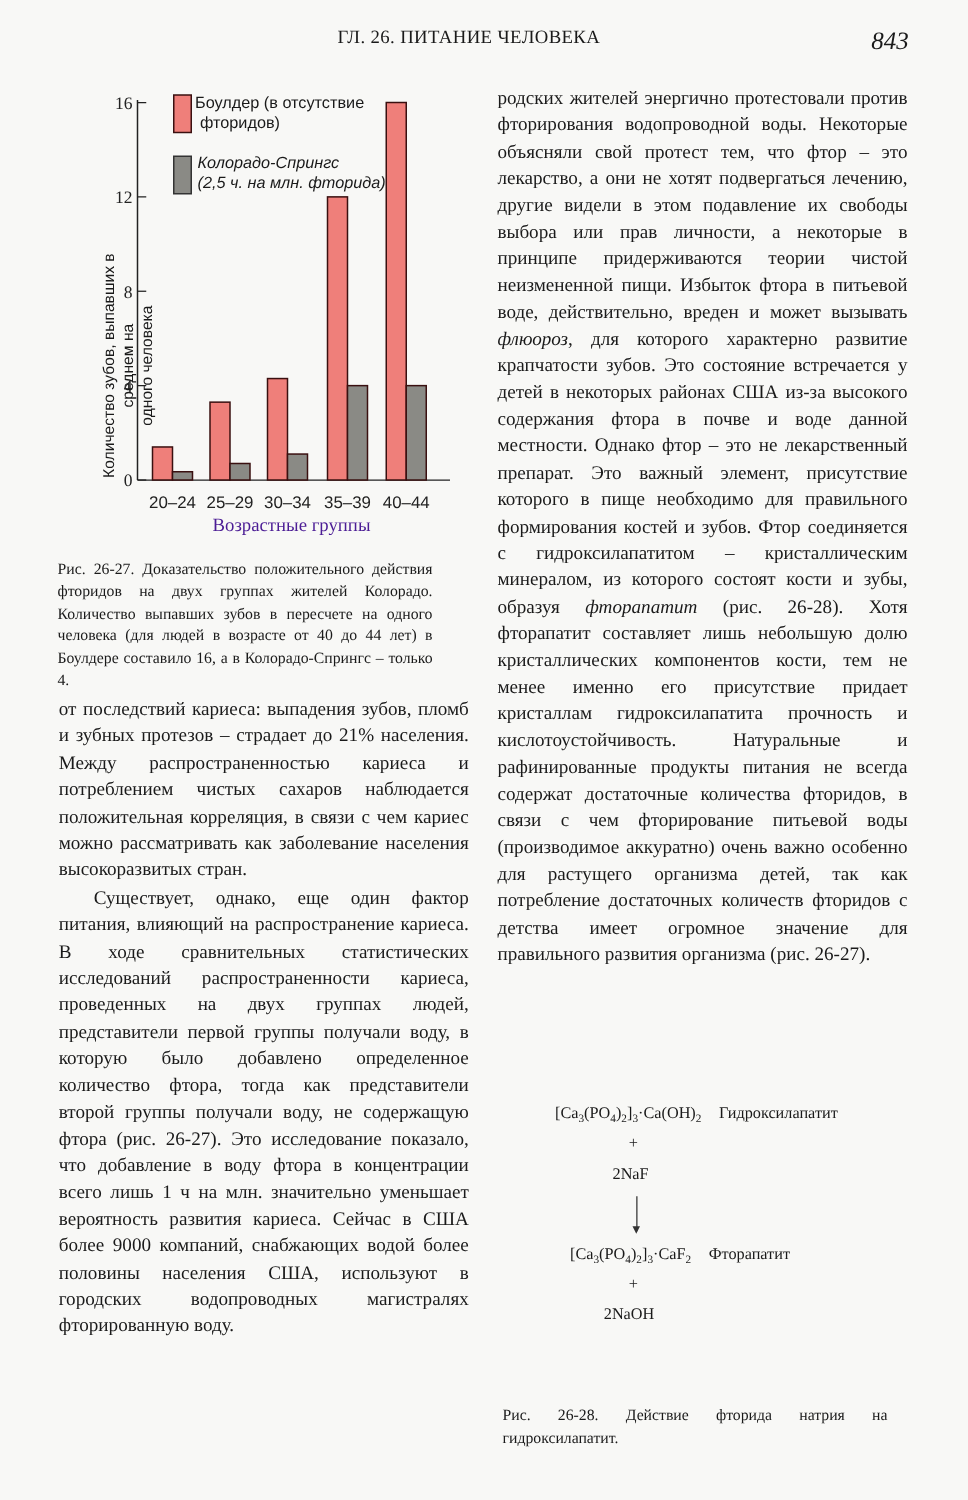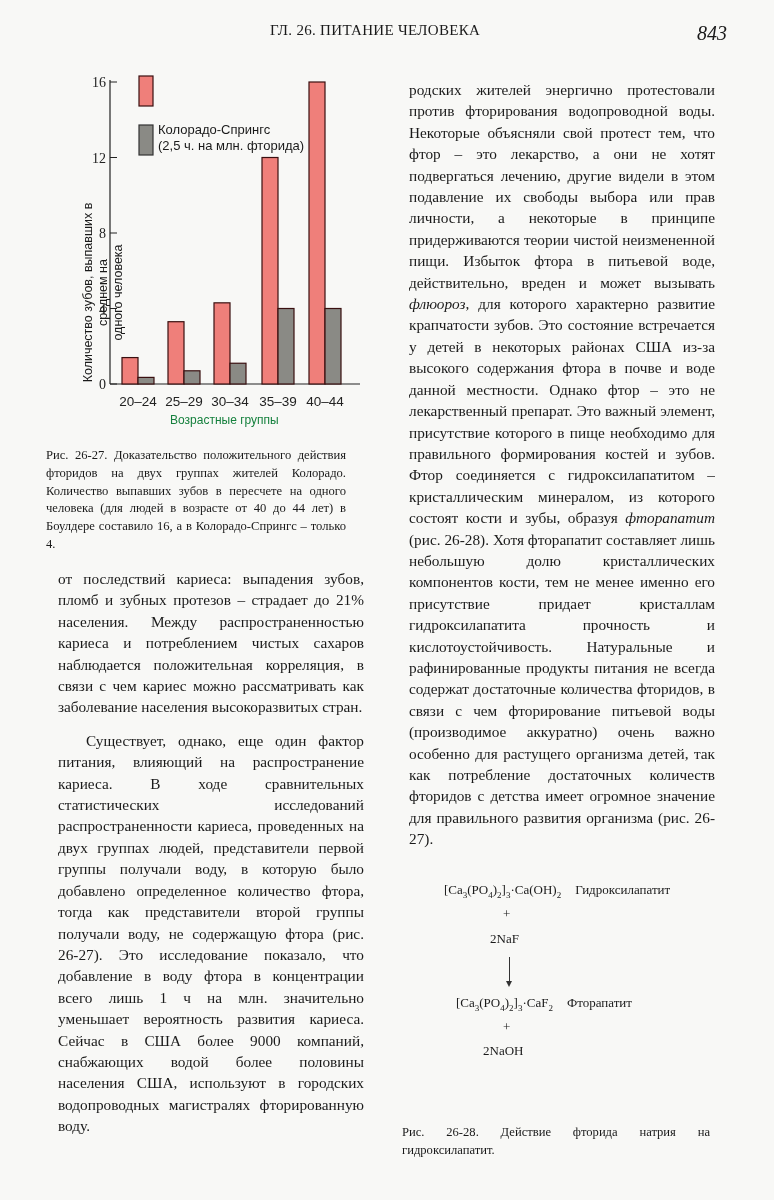--- a/index.html
+++ b/index.html
@@ -5,36 +5,36 @@
   html, body { margin: 0; padding: 0; }
   body {
     width: 774px; height: 1200px; background: #f8f8f6; color: #1a1a1a;
     font-family: "Liberation Serif", "DejaVu Serif", serif;
     position: relative; overflow: hidden;
   }
   .header-title { position: absolute; left: 270px; top: 22px; font-size: 15px; letter-spacing: 0.3px; }
   .page-number { position: absolute; left: 697px; top: 22px; font-size: 20px; font-style: italic; }
 
   .col { position: absolute; font-size: 15.3px; line-height: 21.4px; text-align: justify; }
-  .col p { margin: 12px; }
+  .col p { margin: 1px; }
   .col p.indent { text-indent: 28px; }
   .col-left { left: 46px; top: 556px; width: 330px; }
   .col-right { left: 397px; top: 67px; width: 330px; }
 
   .caption { position: absolute; font-size: 12.6px; line-height: 17.8px; text-align: justify; font-family: "Liberation Serif", serif; }
   .fig1-caption { left: 46px; top: 447px; width: 300px; }
   .fig2-caption { left: 402px; top: 1124px; width: 308px; }
 
   .chart { position: absolute; left: 60px; top: 70px; width: 320px; height: 370px; }
   .chart svg { position: absolute; left: 0; top: 0; }
   .ylabel { position: absolute; left: -72px; top: 200px; width: 230px; transform: rotate(-90deg); transform-origin: center; text-align: center; font-family: "Liberation Sans", sans-serif; font-size: 12.5px; line-height: 15px; }
-  .xlabel { position: absolute; left: 110px; top: 343px; font-family: Liberation Sans, sans-serif; font-size: 12px; color: #15803d; }
+  .xlabel { position: absolute; left: 110px; top: 343px; font-family: Liberation Serif, serif; font-size: 15px; color: #4c1d95; }
   .legend-text { position: absolute; font-family: "Liberation Sans", sans-serif; font-size: 13px; line-height: 16px; }
   .legend-1 { left: 96px; top: 4px; }
-  .legend-2 { left: 98px; top: 52px; }
+  .legend-2 { left: 98px; top: 52px; font-style: italic; }
 
   .eq { position: absolute; font-size: 13px; font-family: "Liberation Serif", serif; }
   .eq sub { font-size: 9px; }
   .eq-label { margin-left: 14px; }
   .arrow { position: absolute; left: 509px; top: 957px; width: 1px; height: 28px; background: #333; }
   .arrow::after { content: ""; position: absolute; left: -3px; bottom: -2px; border-left: 3.5px solid transparent; border-right: 3.5px solid transparent; border-top: 6px solid #333; }
   em { font-style: italic; }
 </style>
 </head>
 <body>
@@ -73,20 +73,24 @@
       <rect x="249" y="12" width="16" height="302" fill="#ef7f7a" stroke="#3a1010" stroke-width="1.2"></rect>
       <rect x="265" y="238.5" width="16" height="75.5" fill="#8a8a85" stroke="#3a1010" stroke-width="1.2"></rect>
       <text x="265" y="336" text-anchor="middle" font-size="13.5" font-family="Liberation Sans, sans-serif" fill="#222">40–44</text>
       <rect x="79" y="6" width="14" height="30" fill="#ef7f7a" stroke="#3a1010" stroke-width="1.2"></rect>
       <rect x="79" y="55" width="14" height="30" fill="#8a8a85" stroke="#333" stroke-width="1.2"></rect>
     </svg>
   <div class="ylabel">
     <div>Количество зубов, выпавших в среднем на</div>
     <div>одного человека</div>
   </div>
+  <div class="legend-text legend-1">
+    <div>Боулдер (в отсутствие</div>
+    <div style="padding-left:4px">фторидов)</div>
+  </div>
   <div class="legend-text legend-2">
     <div>Колорадо-Спрингс</div>
     <div>(2,5 ч. на млн. фторида)</div>
   </div>
   <div class="xlabel">Возрастные группы</div>
 </div>
 
 <div class="caption fig1-caption">Рис. 26-27. Доказательство положительного действия фторидов на двух группах жителей Колорадо. Количество выпавших зубов в пересчете на одного человека (для людей в возрасте от 40 до 44 лет) в Боулдере составило 16, а в Колорадо-Спрингс – только 4.</div>
 
 <div class="col col-left">

